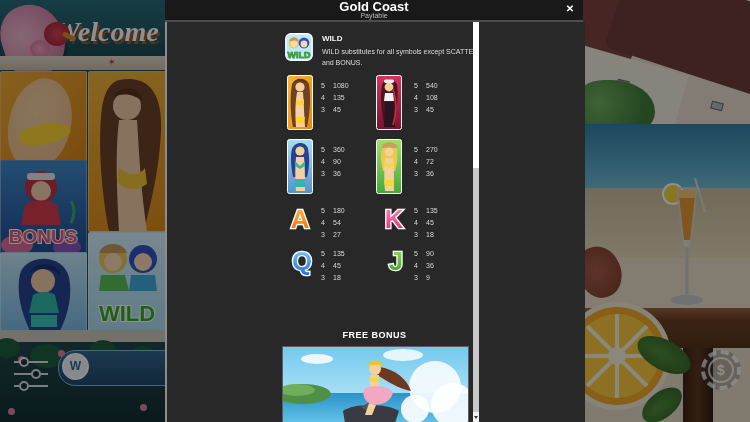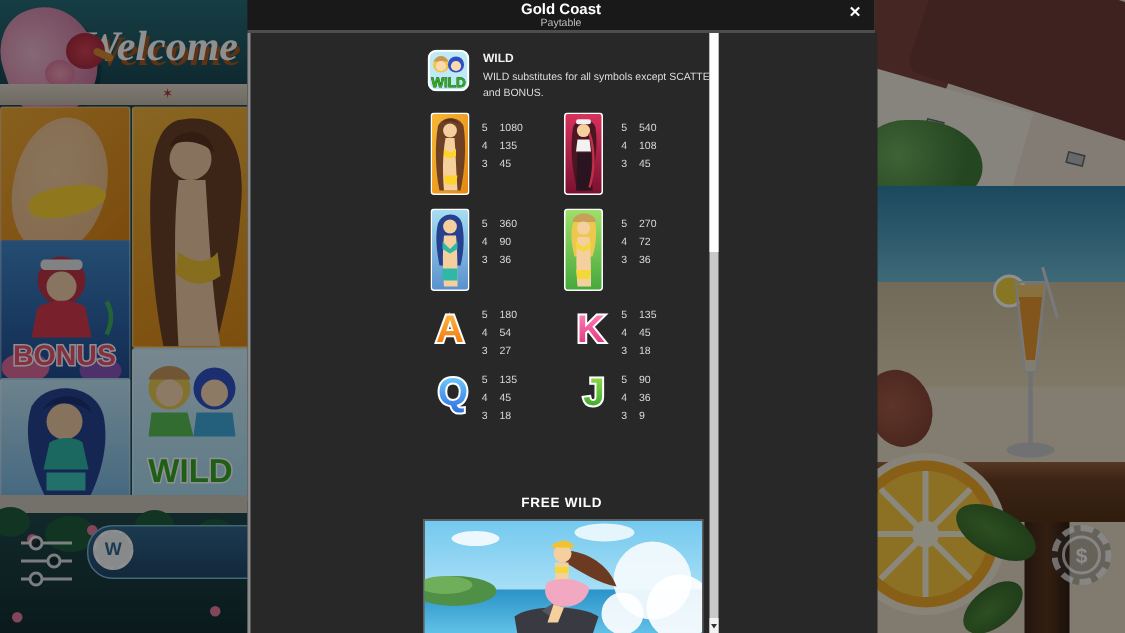--- a/index.html
+++ b/index.html
@@ -60,21 +60,21 @@
   .tabletop{left:0;top:308px;width:167px;height:40px;background:linear-gradient(#9a6238,#6b3c1e 30%,#53300f);}
   .tableleg{left:100px;top:348px;width:30px;height:74px;background:linear-gradient(90deg,#3a2010,#5a3418,#2e1a0c);}
   .chip{left:118px;top:350px;width:40px;height:40px;border-radius:50%;border:4px dashed rgba(255,255,255,.85);
     background:rgba(70,70,70,.35);box-sizing:border-box;opacity:.85;}
   .chip .inner{position:absolute;left:3px;top:3px;right:3px;bottom:3px;border:2px solid rgba(255,255,255,.85);border-radius:50%;
     color:#fff;font-weight:bold;font-size:14px;text-align:center;line-height:22px;}
 
   
   .modal{left:165px;top:0;width:418px;height:422px;z-index:10;background:#282828;}
   .modal-header{left:0;top:0;width:418px;height:20px;background:#191919;text-align:center;}
-  .modal-title{font-size:10px;font-weight:bold;color:#fff;padding-top:2px;line-height:10px;}
+  .modal-title{font-size:13px;font-weight:bold;color:#fff;padding-top:2px;line-height:10px;}
   .modal-sub{font-size:7px;color:#bdbdbd;line-height:8px;}
   .close-btn{right:6px;top:2px;width:14px;height:14px;color:#fff;font-size:10px;font-weight:bold;text-align:center;line-height:14px;cursor:pointer;}
   .hsep{left:0;top:20px;width:418px;height:2px;background:#4d4d4d;}
   .modal-body{left:0;top:22px;width:418px;height:400px;background:#282828;border-left:2px solid rgba(240,240,240,.5);}
 
   .wild-head{font-size:8px;font-weight:bold;color:#f2f2f2;}
   .wild-desc{font-size:7px;color:#dcdcdc;line-height:11px;width:160px;margin-top:3px;}
 
   .pay{position:absolute;}
   .vals{position:absolute;font-size:7px;color:#d8d8d8;}
@@ -414,21 +414,21 @@
         <text x="18" y="28" text-anchor="middle" font-family="Liberation Sans,sans-serif" font-size="29" font-weight="bold" fill="url(#gJ)" stroke="#ffffff" stroke-width="3" paint-order="stroke">J</text>
       </svg>
       <div class="vals" style="left:33px;top:3px">
         <div class="vrow"><span class="c">5</span><span class="w">90</span></div>
         <div class="vrow"><span class="c">4</span><span class="w">36</span></div>
         <div class="vrow"><span class="c">3</span><span class="w">9</span></div>
       </div>
     </div>
 
 
-    <div class="abs free-title">FREE WILD</div>
+    <div class="abs free-title">FREE BONUS</div>
     <div class="abs free-img">
       <svg width="185" height="76" viewBox="0 0 185 76">
         <defs>
           <linearGradient id="gSky" x1="0" y1="0" x2="0" y2="1">
             <stop offset="0" stop-color="#74c9ef"></stop>
               <stop offset="1" stop-color="#c8ecfa"></stop>
             </linearGradient>
           <linearGradient id="gSea" x1="0" y1="0" x2="0" y2="1">
             <stop offset="0" stop-color="#2a93c8"></stop>
               <stop offset="1" stop-color="#63c2e8"></stop>

